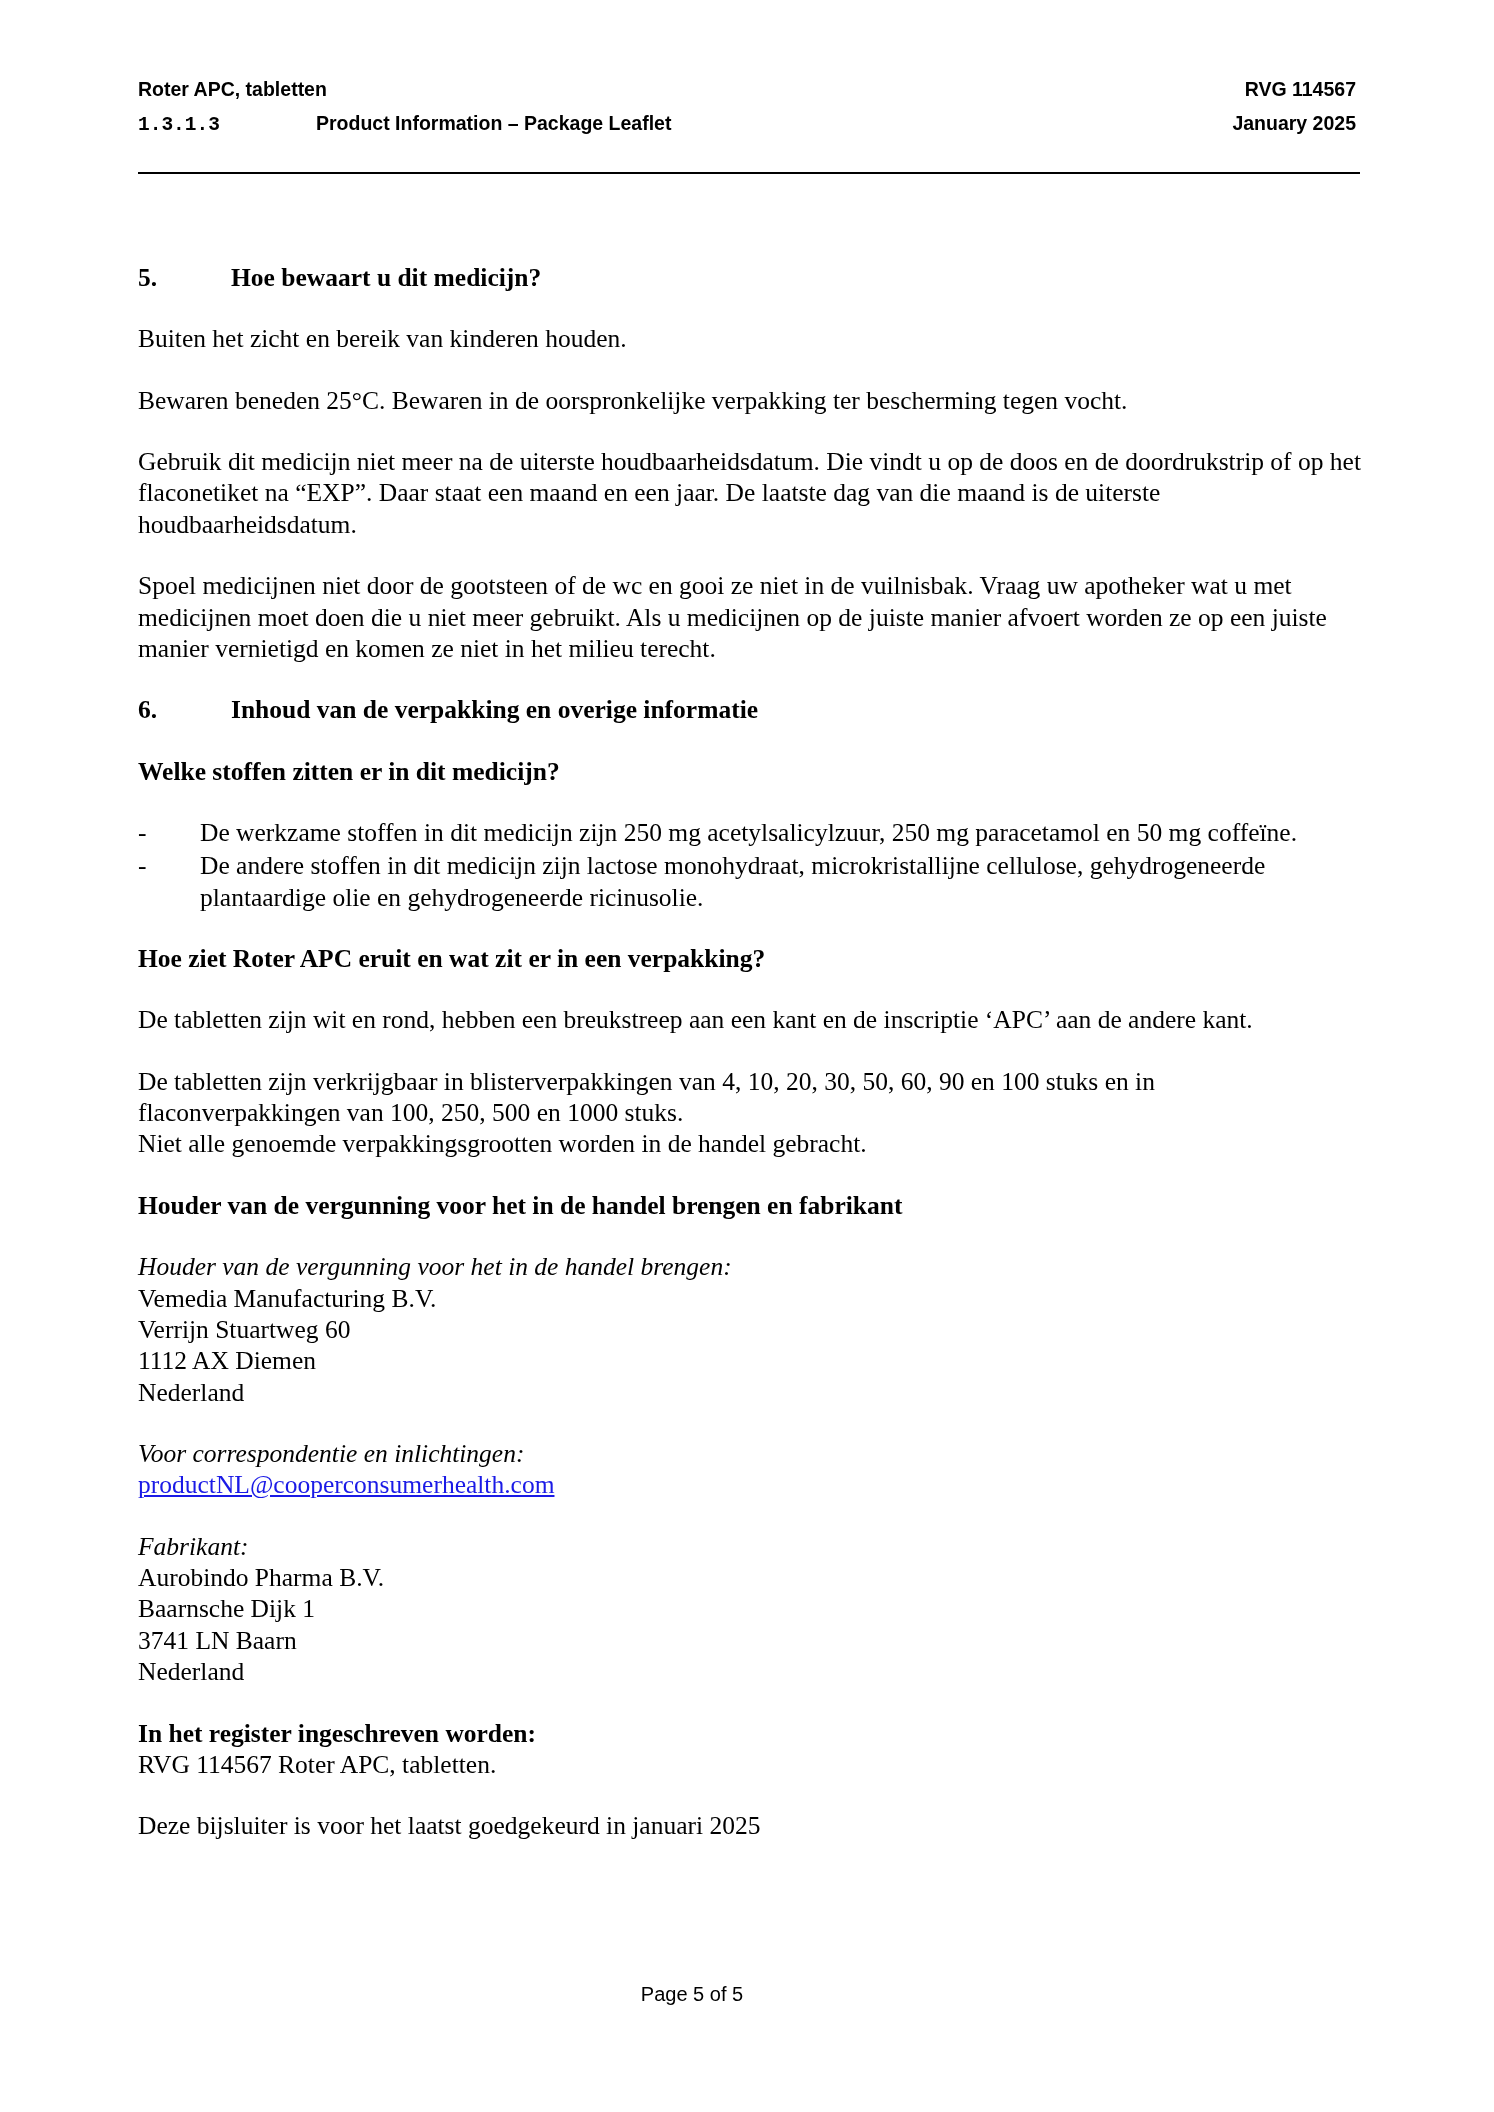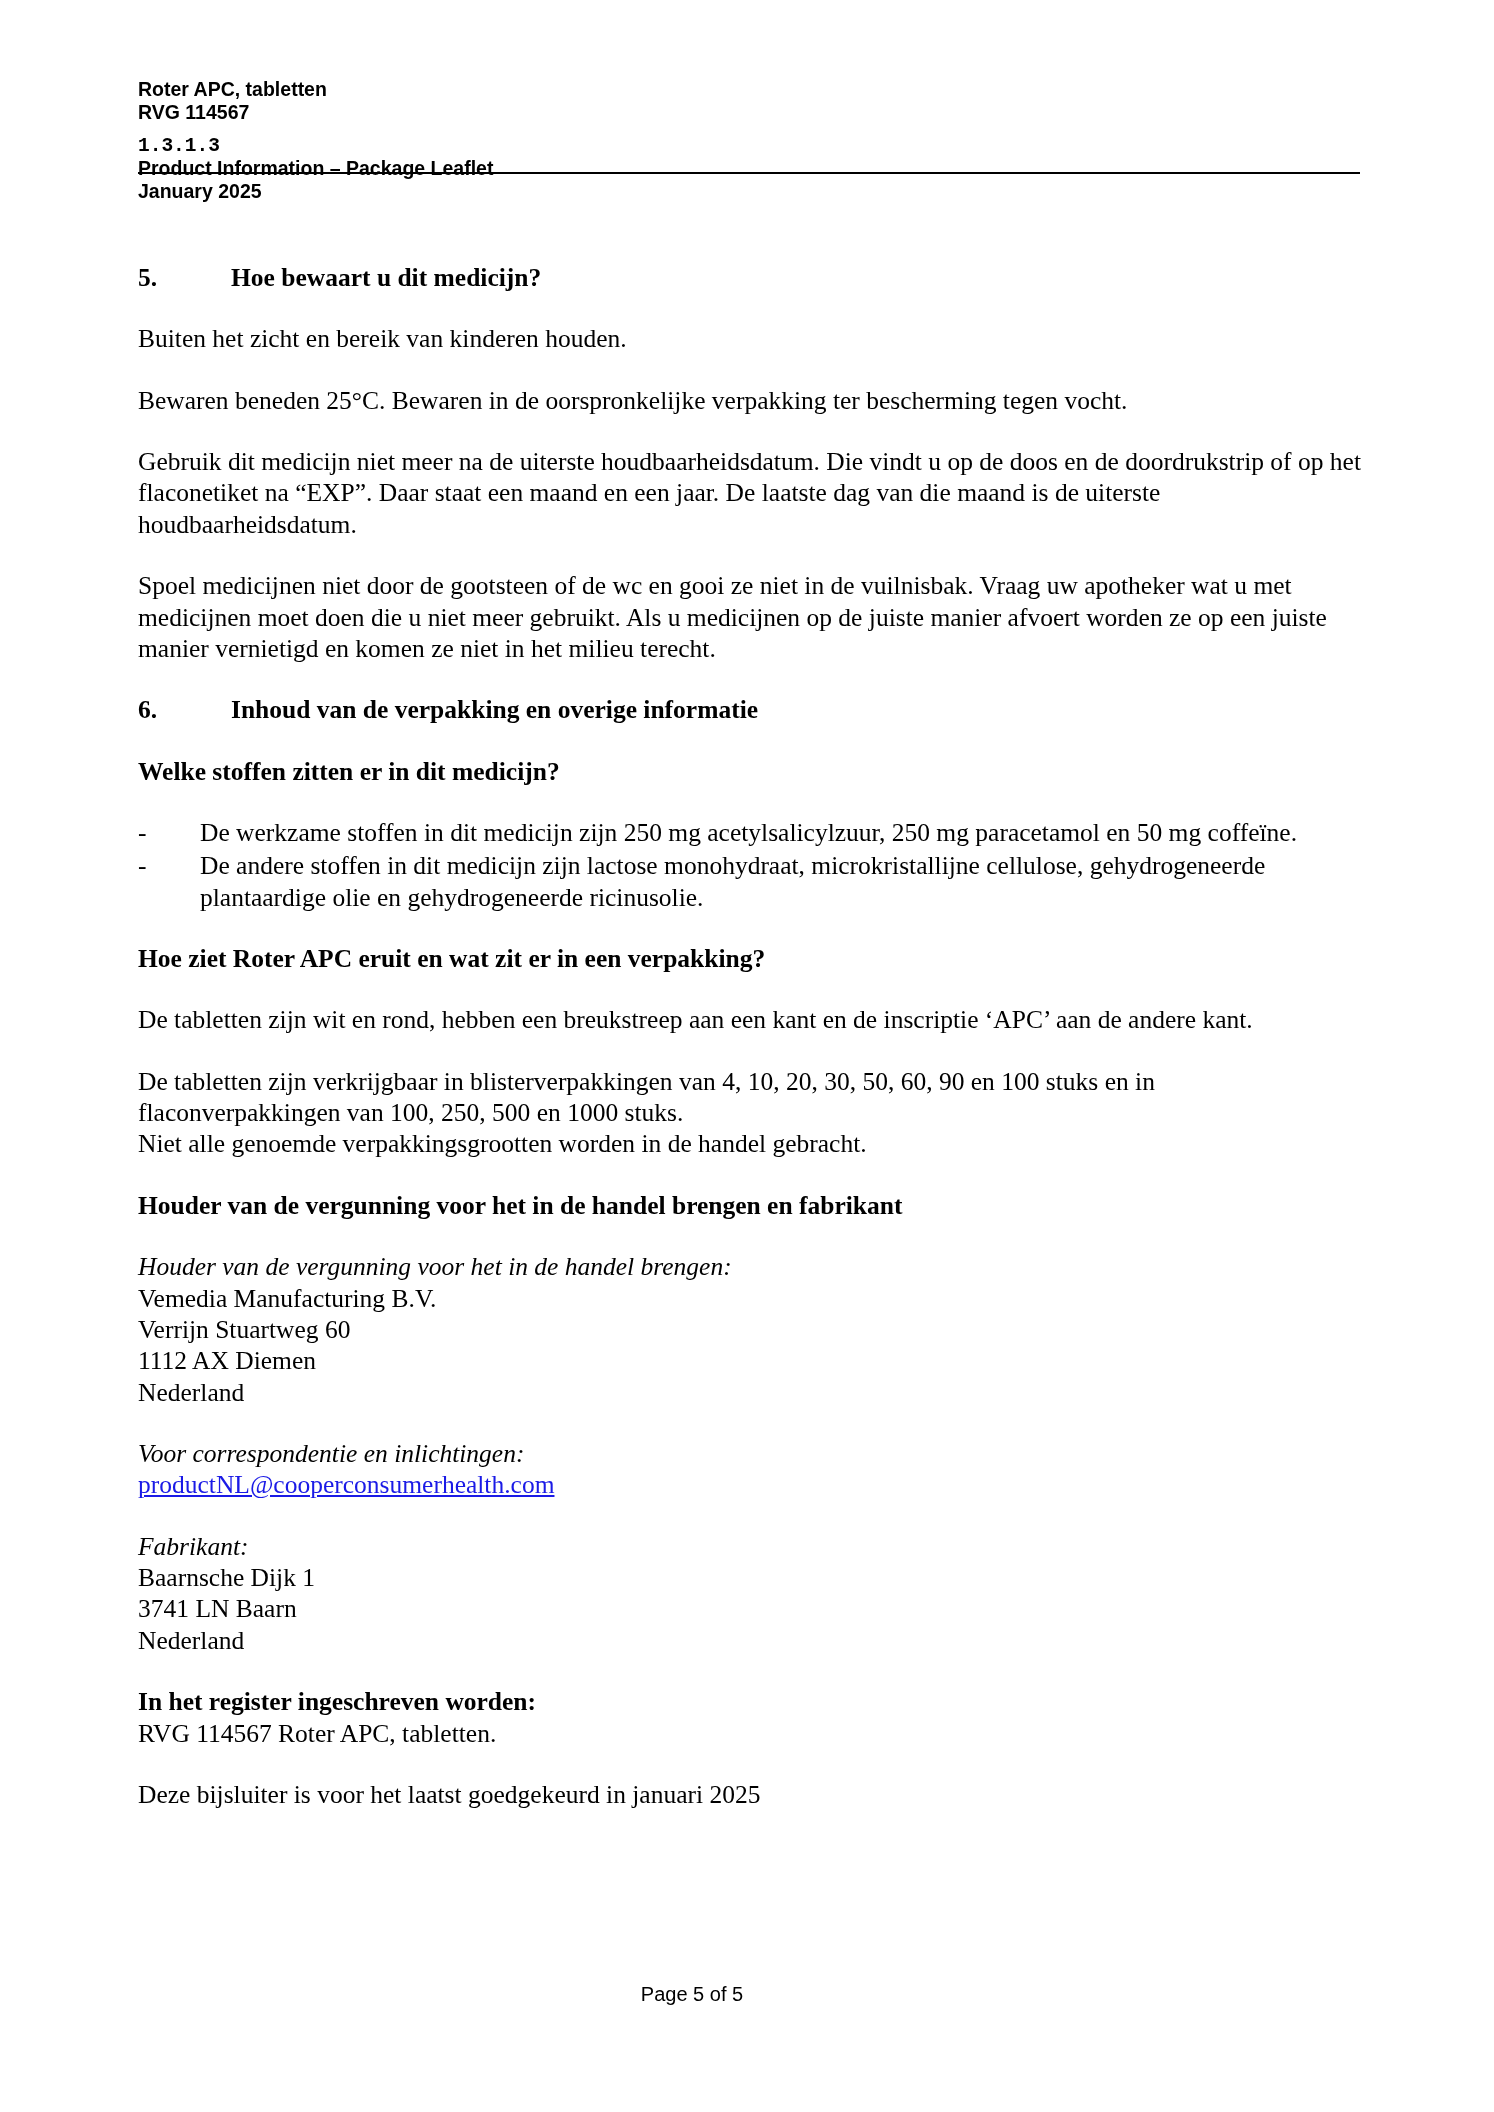--- a/index.html
+++ b/index.html
@@ -34,21 +34,20 @@
     width: 1218px;
     font-family: "Liberation Sans", "DejaVu Sans", sans-serif;
     font-weight: bold;
     font-size: 19.5px;
   }
   .header-row {
     display: flex;
     align-items: baseline;
     width: 100%;
     margin-bottom: 11px;
-    flex-direction: column;
   }
   .hdr-left {
     flex: 0 0 auto;
   }
   .hdr-code {
     flex: 0 0 auto;
     width: 178px;
     font-family: Liberation Mono, monospace;
   }
   .hdr-mid {
@@ -227,20 +226,21 @@
       <span class="line">Nederland</span>
     </div>
 
     <div class="block">
       <span class="line ital">Voor correspondentie en inlichtingen:</span>
       <span class="line"><a class="maillink" href="#">productNL@cooperconsumerhealth.com</a></span>
     </div>
 
     <div class="block">
       <span class="line ital">Fabrikant:</span>
+      <span class="line">Aurobindo Pharma B.V.</span>
       <span class="line">Baarnsche Dijk 1</span>
       <span class="line">3741 LN Baarn</span>
       <span class="line">Nederland</span>
     </div>
 
     <div class="block">
       <span class="line bold">In het register ingeschreven worden:</span>
       <span class="line reg-line">
         <span class="reg-num">RVG 114567</span>
         <span>Roter APC, tabletten.</span>

